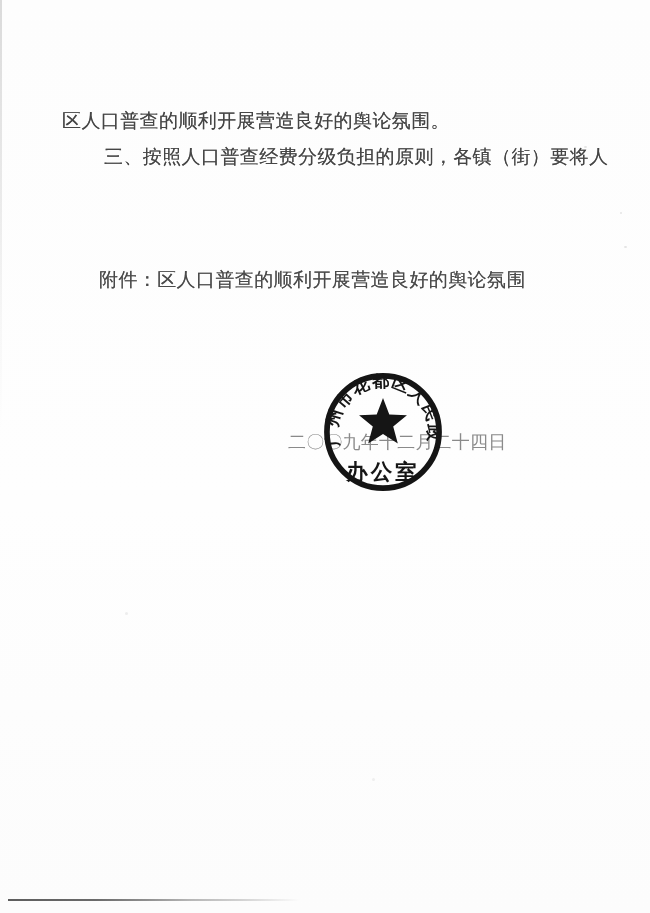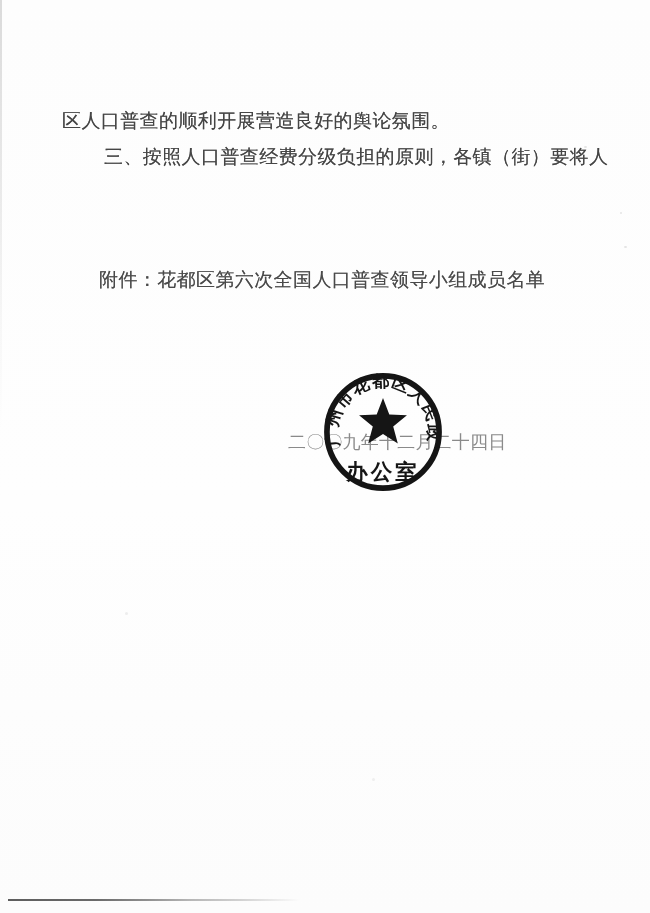--- a/index.html
+++ b/index.html
@@ -87,21 +87,21 @@
 </head>
 <body>
 
 <div class="page">
 
   <div class="body-text">
     <div class="text-line">区人口普查的顺利开展营造良好的舆论氛围。</div>
     <div class="text-line indent">三、按照人口普查经费分级负担的原则，各镇（街）要将人</div>
   </div>
 
-  <div class="attachment">附件：花都区第六次全国人口普查领导小组成员名单</div>
+  <div class="attachment">附件：区人口普查的顺利开展营造良好的舆论氛围</div>
 
   <div class="date-line">二〇〇九年十二月二十四日</div>
 
   <div class="seal">
     <svg viewBox="0 0 200 200" xmlns="http://www.w3.org/2000/svg">
 
       <circle cx="100" cy="100" r="89" fill="none" stroke="#151515" stroke-width="9"></circle>
 
       <defs>
         <path id="sealArc" d="M 32.3 124.6 A 72 72 0 1 1 167.7 124.6" fill="none"></path>

